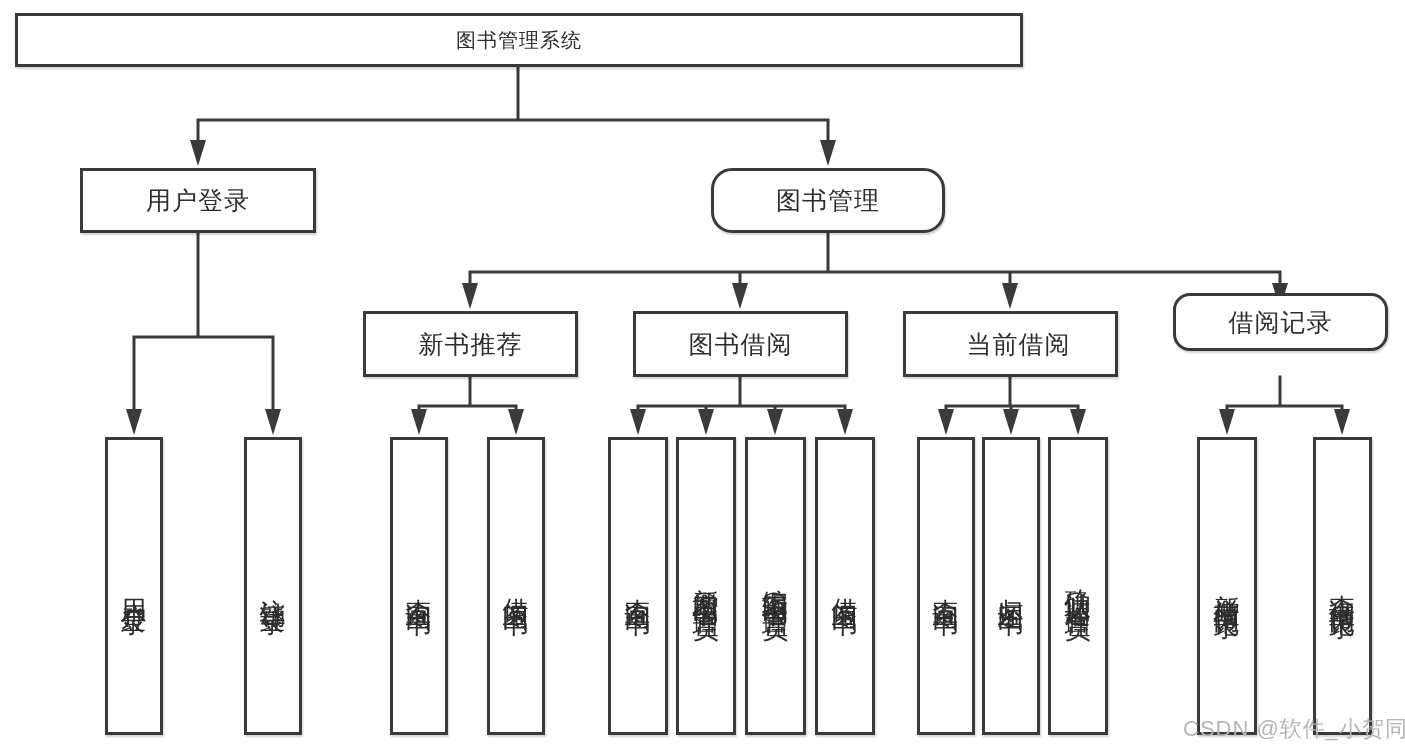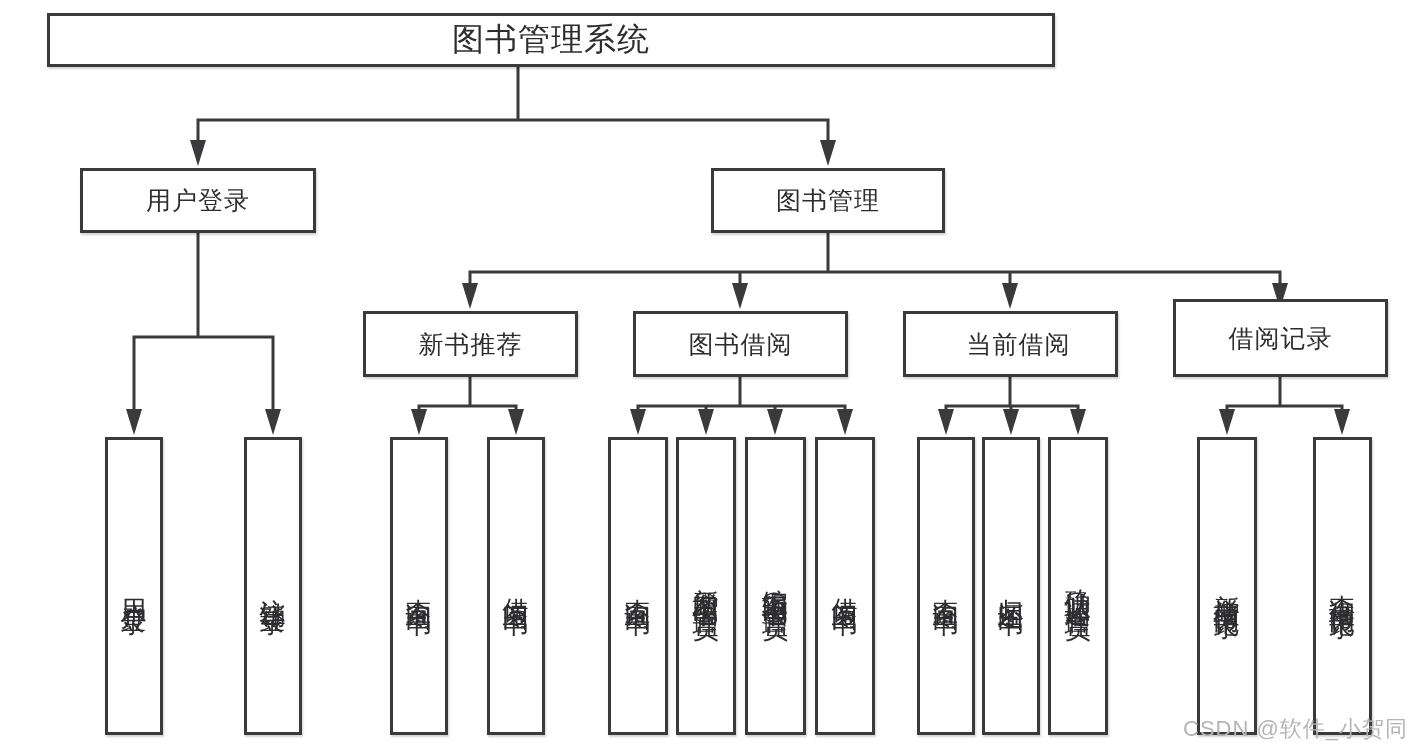--- a/index.html
+++ b/index.html
@@ -24,21 +24,21 @@
     position:absolute;
     background:#fff;
     border:3px solid var(--line);
     display:flex;align-items:center;justify-content:center;
     color:var(--text);
     font-size:25px;
     letter-spacing:1px;
     box-shadow:1px 2px 2px rgba(0,0,0,.18);
     z-index:2;
   }
-  .hnode.root{font-size:32px;margin-left:32px;}
+  .hnode.root{font-size:20px;}
   .vnode{
     position:absolute;
     top:437px;height:298px;
     background:#fff;
     border:3px solid var(--line);
     display:flex;align-items:center;justify-content:center;
     color:var(--text);
     box-shadow:1px 2px 2px rgba(0,0,0,.18);
     z-index:2;
   }
@@ -115,34 +115,34 @@
     </g>
   </svg>
 
   <div class="hnode root" style="left:15px;top:13px;width:1008px;height:54px;">
     <span>图书管理系统</span>
   </div>
 
   <div class="hnode" style="left:80px;top:168px;width:236px;height:65px;">
     <span>用户登录</span>
   </div>
-  <div class="hnode" style="left:711px;top:168px;width:234px;height:65px;">
+  <div class="hnode" style="left:711px;top:168px;width:234px;height:65px;border-radius:21px;">
     <span>图书管理</span>
   </div>
 
   <div class="hnode" style="left:363px;top:311px;width:215px;height:66px;justify-content:center;">
     <span>新书推荐</span>
   </div>
   <div class="hnode" style="left:633px;top:311px;width:215px;height:66px;">
     <span>图书借阅</span>
   </div>
   <div class="hnode" style="left:903px;top:311px;width:215px;height:66px;padding-left:16px;">
     <span>当前借阅</span>
   </div>
-  <div class="hnode" style="left:1173px;top:299px;width:215px;height:78px;">
+  <div class="hnode" style="left:1173px;top:293px;width:215px;height:58px;border-radius:17px;">
     <span>借阅记录</span>
   </div>
 
   <div class="vnode" style="left:105px;width:58px;">
     <span>用户登录</span>
   </div>
   <div class="vnode" style="left:244px;width:58px;">
     <span>注销登录</span>
   </div>
 

